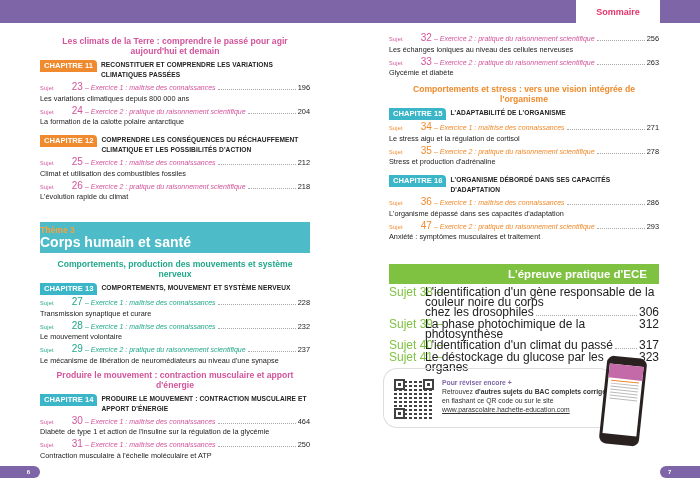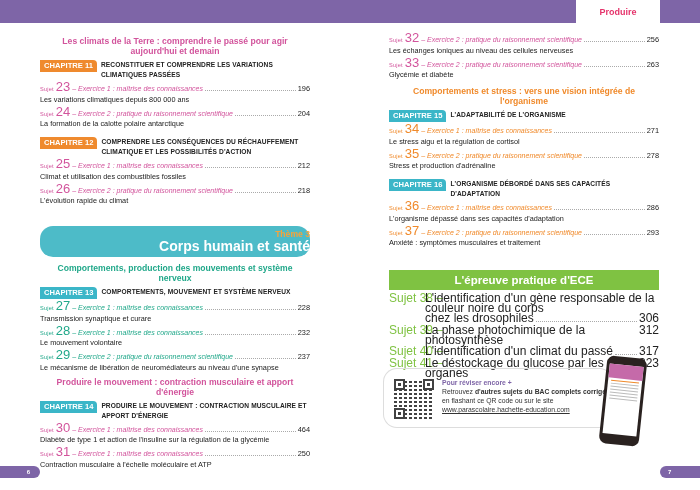--- a/index.html
+++ b/index.html
@@ -22,31 +22,31 @@
   .chapter { display: flex; align-items: flex-start; margin: 3px 0 2px 0; }
   .chapter-badge { color: #fff; font-weight: bold; font-size: 7.6px; padding: 1px 4px; line-height: 10px;
     border-radius: 0 4px 0 0; white-space: nowrap; margin-right: 4px; flex-shrink: 0; }
   .badge-orange { background: #ef8a2e; }
   .badge-teal { background: #3bb6c8; }
   .chapter-title { font-size: 6.6px; font-weight: bold; color: #222; line-height: 10px; letter-spacing: 0.1px; text-transform: uppercase; }
 
   .subject { font-size: 7px; line-height: 9.5px; }
   .subject-line { display: flex; align-items: baseline; }
   .subject-line .sujet-word { font-size: 5.6px; letter-spacing: 0.2px; }
-  .subject-line .sujet-num { font-size: 13px; margin-left: 2px; text-align: center; }
+  .subject-line .sujet-num { font-size: 10px; margin-left: 18px; text-align: center; }
   .subject-line .ex { font-style: italic; margin-left: 2px; white-space: nowrap; }
   .subject-line .dots { flex: 1; border-bottom: 1px dotted #aaa; margin: 0 2px 2px 2px; }
   .subject-line .page { color: #222; font-size: 7.4px; }
   .subject-desc { font-size: 7.3px; color: #222; line-height: 10px; margin-bottom: 2px; }
 
-  .theme-box { background: #4dbbc8; margin: 16px 0 6px 0; padding: 3px 0 4px 0; text-align: right; border-radius: 13px; }
+  .theme-box { background: #4dbbc8; margin: 16px 0 6px 0; padding: 3px 0 4px 0; text-align: left; }
   .theme-label { color: #f7a33a; font-weight: bold; font-size: 8.6px; line-height: 10px; }
   .theme-title { color: #ffffff; font-weight: bold; font-size: 14px; line-height: 14px; }
 
-  .ece-box { background: #7fc242; margin-top: 0; padding: 3px 4px; text-align: center; color: #fff; font-weight: bold; font-size: 11.5px; line-height: 14px; }
+  .ece-box { background: #7fc242; margin-top: 0; padding: 3px 12px; text-align: right; color: #fff; font-weight: bold; font-size: 11.5px; line-height: 14px; }
   .ece-row { display: flex; font-size: 12px; line-height: 10px; margin-top: 1px; }
   .ece-sujet { color: #7fc242; white-space: nowrap; width: 36px; flex-shrink: 0; }
   .ece-body { flex: 1; display: flex; flex-direction: column; }
   .ece-line { display: flex; align-items: baseline; }
   .ece-line .dots { flex: 1; border-bottom: 1px dotted #aaa; margin: 0 2px 2px 2px; }
 
   .promo { position: absolute; left: 383px; top: 368px; width: 230px; height: 60px; border: 1px solid #ddd;
     border-radius: 14px; border-right: none; }
   .qr { position: absolute; left: 10px; top: 10px; width: 40px; height: 40px; background:
     repeating-linear-gradient(0deg, #222 0 2px, #fff 2px 4px),
@@ -67,21 +67,21 @@
 
   .pagenum { position: absolute; top: 466px; height: 12px; background: #7e65a7; color: #fff; font-size: 6px;
     line-height: 12px; font-weight: bold; }
   .pagenum.left { left: 0; width: 40px; border-radius: 0 6px 6px 0; text-align: right; padding-right: 10px; }
   .pagenum.right { left: 660px; width: 40px; border-radius: 6px 0 0 6px; padding-left: 8px; }
 </style>
 </head>
 <body>
 
 <div class="topbar"></div>
-<div class="sommaire-tab">Produire</div>
+<div class="sommaire-tab">Sommaire</div>
 
 <div class="col left">
   <div class="section-title pink">Les climats de la Terre : comprendre le passé pour agir aujourd'hui et demain</div>
 
   <div>
     <div class="chapter">
       <span class="chapter-badge badge-orange">CHAPITRE 11</span>
       <span class="chapter-title">Reconstituer et comprendre les variations climatiques passées</span>
     </div>
     <div class="subject pink">
@@ -269,21 +269,21 @@
           <span class="sujet-num">36</span>
           <span class="ex">– Exercice 1 : maîtrise des connaissances</span>
           <span class="dots"></span>
           <span class="page">286</span>
         </div>
       <div class="subject-desc">L'organisme dépassé dans ses capacités d'adaptation</div>
     </div>
     <div class="subject orange">
       <div class="subject-line">
           <span class="sujet-word">Sujet</span>
-          <span class="sujet-num">37</span>
+          <span class="sujet-num">47</span>
           <span class="ex">– Exercice 2 : pratique du raisonnement scientifique</span>
           <span class="dots"></span>
           <span class="page">293</span>
         </div>
       <div class="subject-desc">Anxiété : symptômes musculaires et traitement</div>
     </div>
   </div>
 
   <div class="ece-box" style="margin-top:22px;">L'épreuve pratique d'ECE</div>
 

